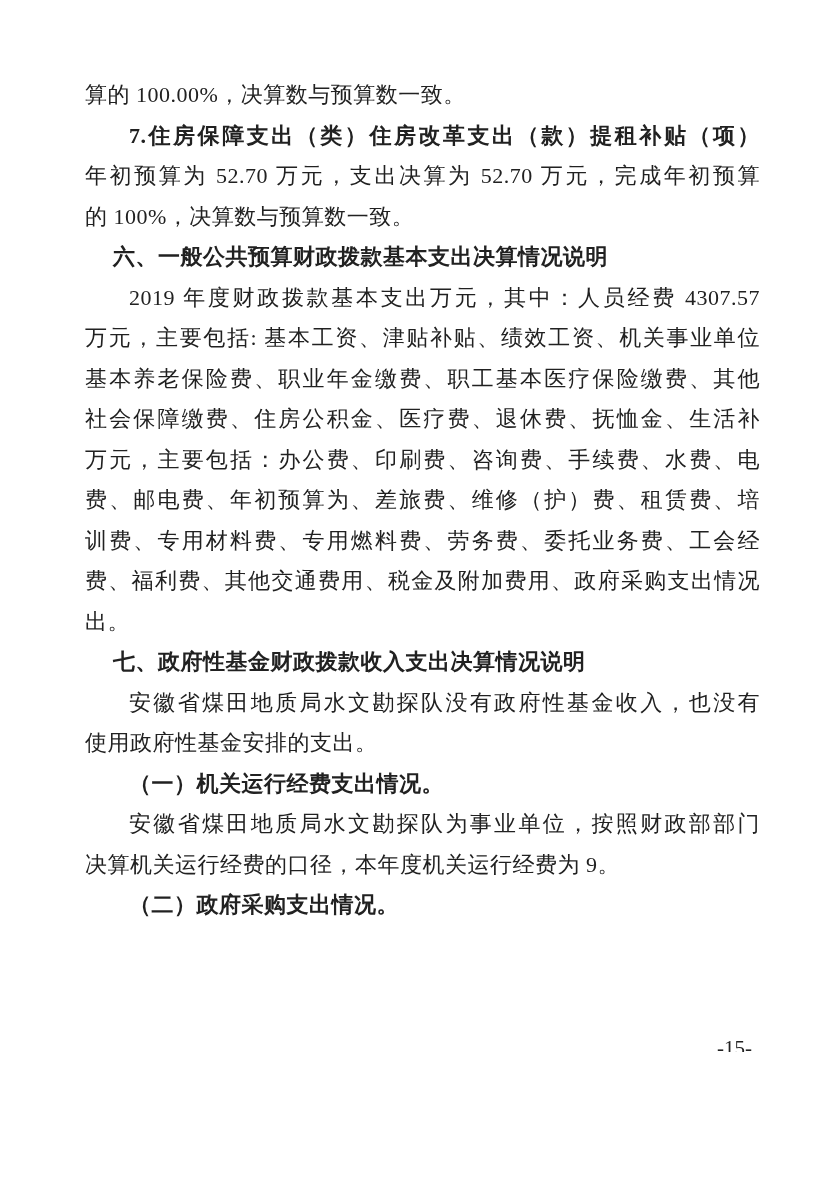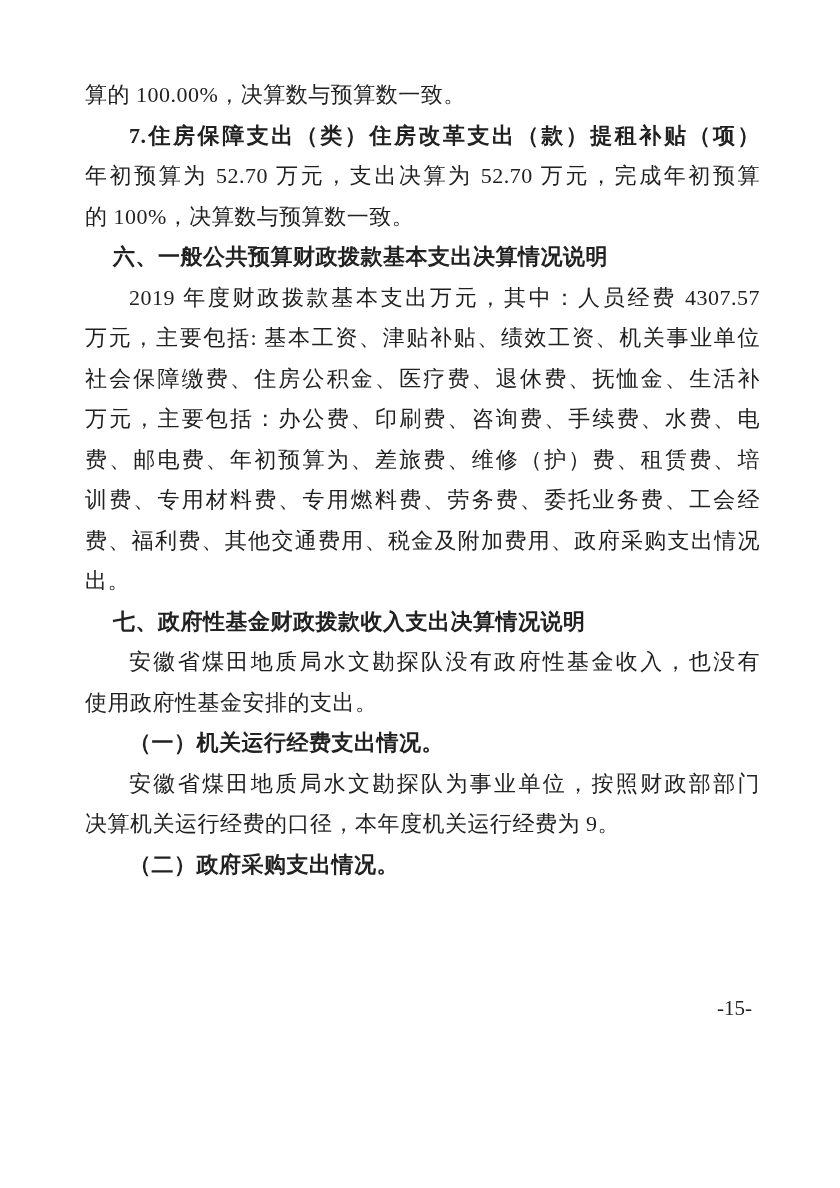--- a/index.html
+++ b/index.html
@@ -56,40 +56,41 @@
     font-size: 22px;
     line-height: 40.5px;
     font-weight: bold;
     letter-spacing: 0.5px;
     padding-left: 28px;
     text-align: right;
     text-align-last: left;
   }
   .footer {
     position: absolute;
-    top: 996px;
+    top: 1036px;
     right: 88px;
     font-family: "Liberation Serif", "DejaVu Serif", serif;
     font-size: 21px;
     color: #212121;
   }
 </style>
 </head>
 <body>
 
 <div class="page">
 
   <div class="line last">算的 100.00%，决算数与预算数一致。</div>
   <div class="line ind b">7.住房保障支出（类）住房改革支出（款）提租补贴（项）</div>
   <div class="line">年初预算为 52.70 万元，支出决算为 52.70 万元，完成年初预算</div>
   <div class="line last">的 100%，决算数与预算数一致。</div>
 
   <div class="hs">六、一般公共预算财政拨款基本支出决算情况说明</div>
   <div class="line ind">2019 年度财政拨款基本支出万元，其中：人员经费 4307.57</div>
   <div class="line">万元，主要包括: 基本工资、津贴补贴、绩效工资、机关事业单位</div>
+  <div class="line">基本养老保险费、职业年金缴费、职工基本医疗保险缴费、其他</div>
   <div class="line">社会保障缴费、住房公积金、医疗费、退休费、抚恤金、生活补</div>
   <div class="line">万元，主要包括：办公费、印刷费、咨询费、手续费、水费、电</div>
   <div class="line">费、邮电费、年初预算为、差旅费、维修（护）费、租赁费、培</div>
   <div class="line">训费、专用材料费、专用燃料费、劳务费、委托业务费、工会经</div>
   <div class="line">费、福利费、其他交通费用、税金及附加费用、政府采购支出情况</div>
   <div class="line last">出。</div>
 
   <div class="hs">七、政府性基金财政拨款收入支出决算情况说明</div>
   <div class="line ind">安徽省煤田地质局水文勘探队没有政府性基金收入，也没有</div>
   <div class="line last">使用政府性基金安排的支出。</div>

